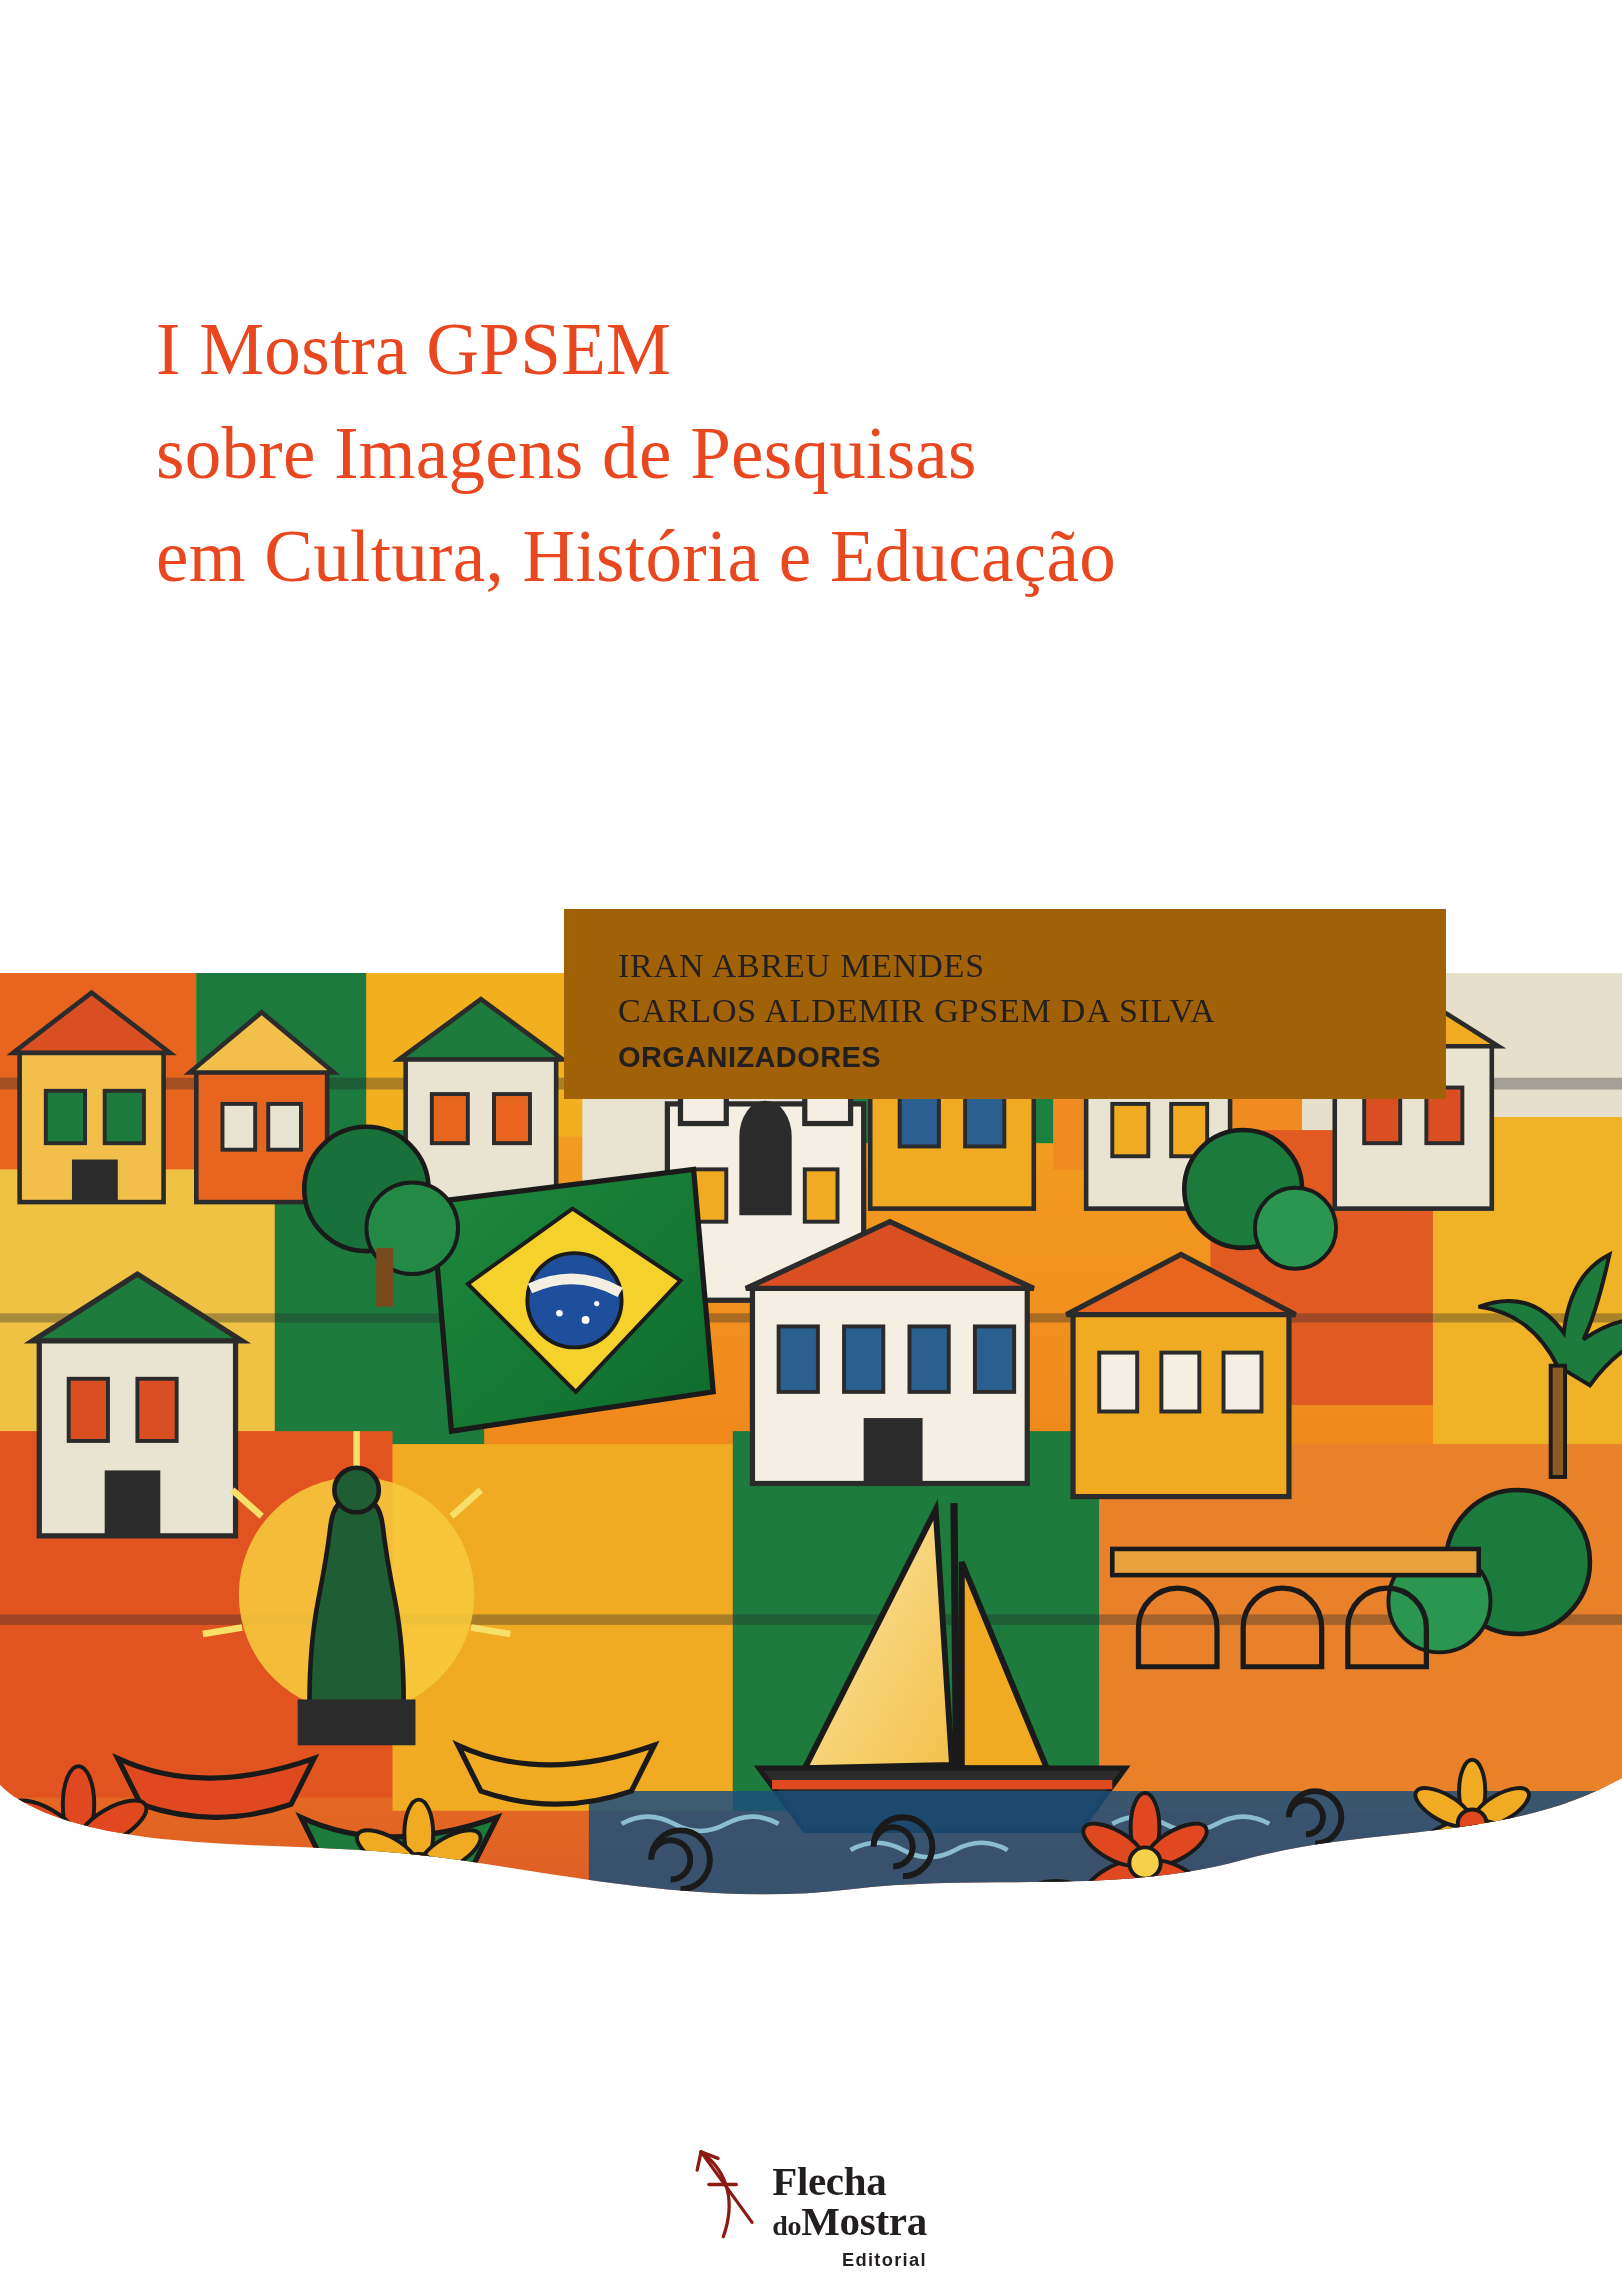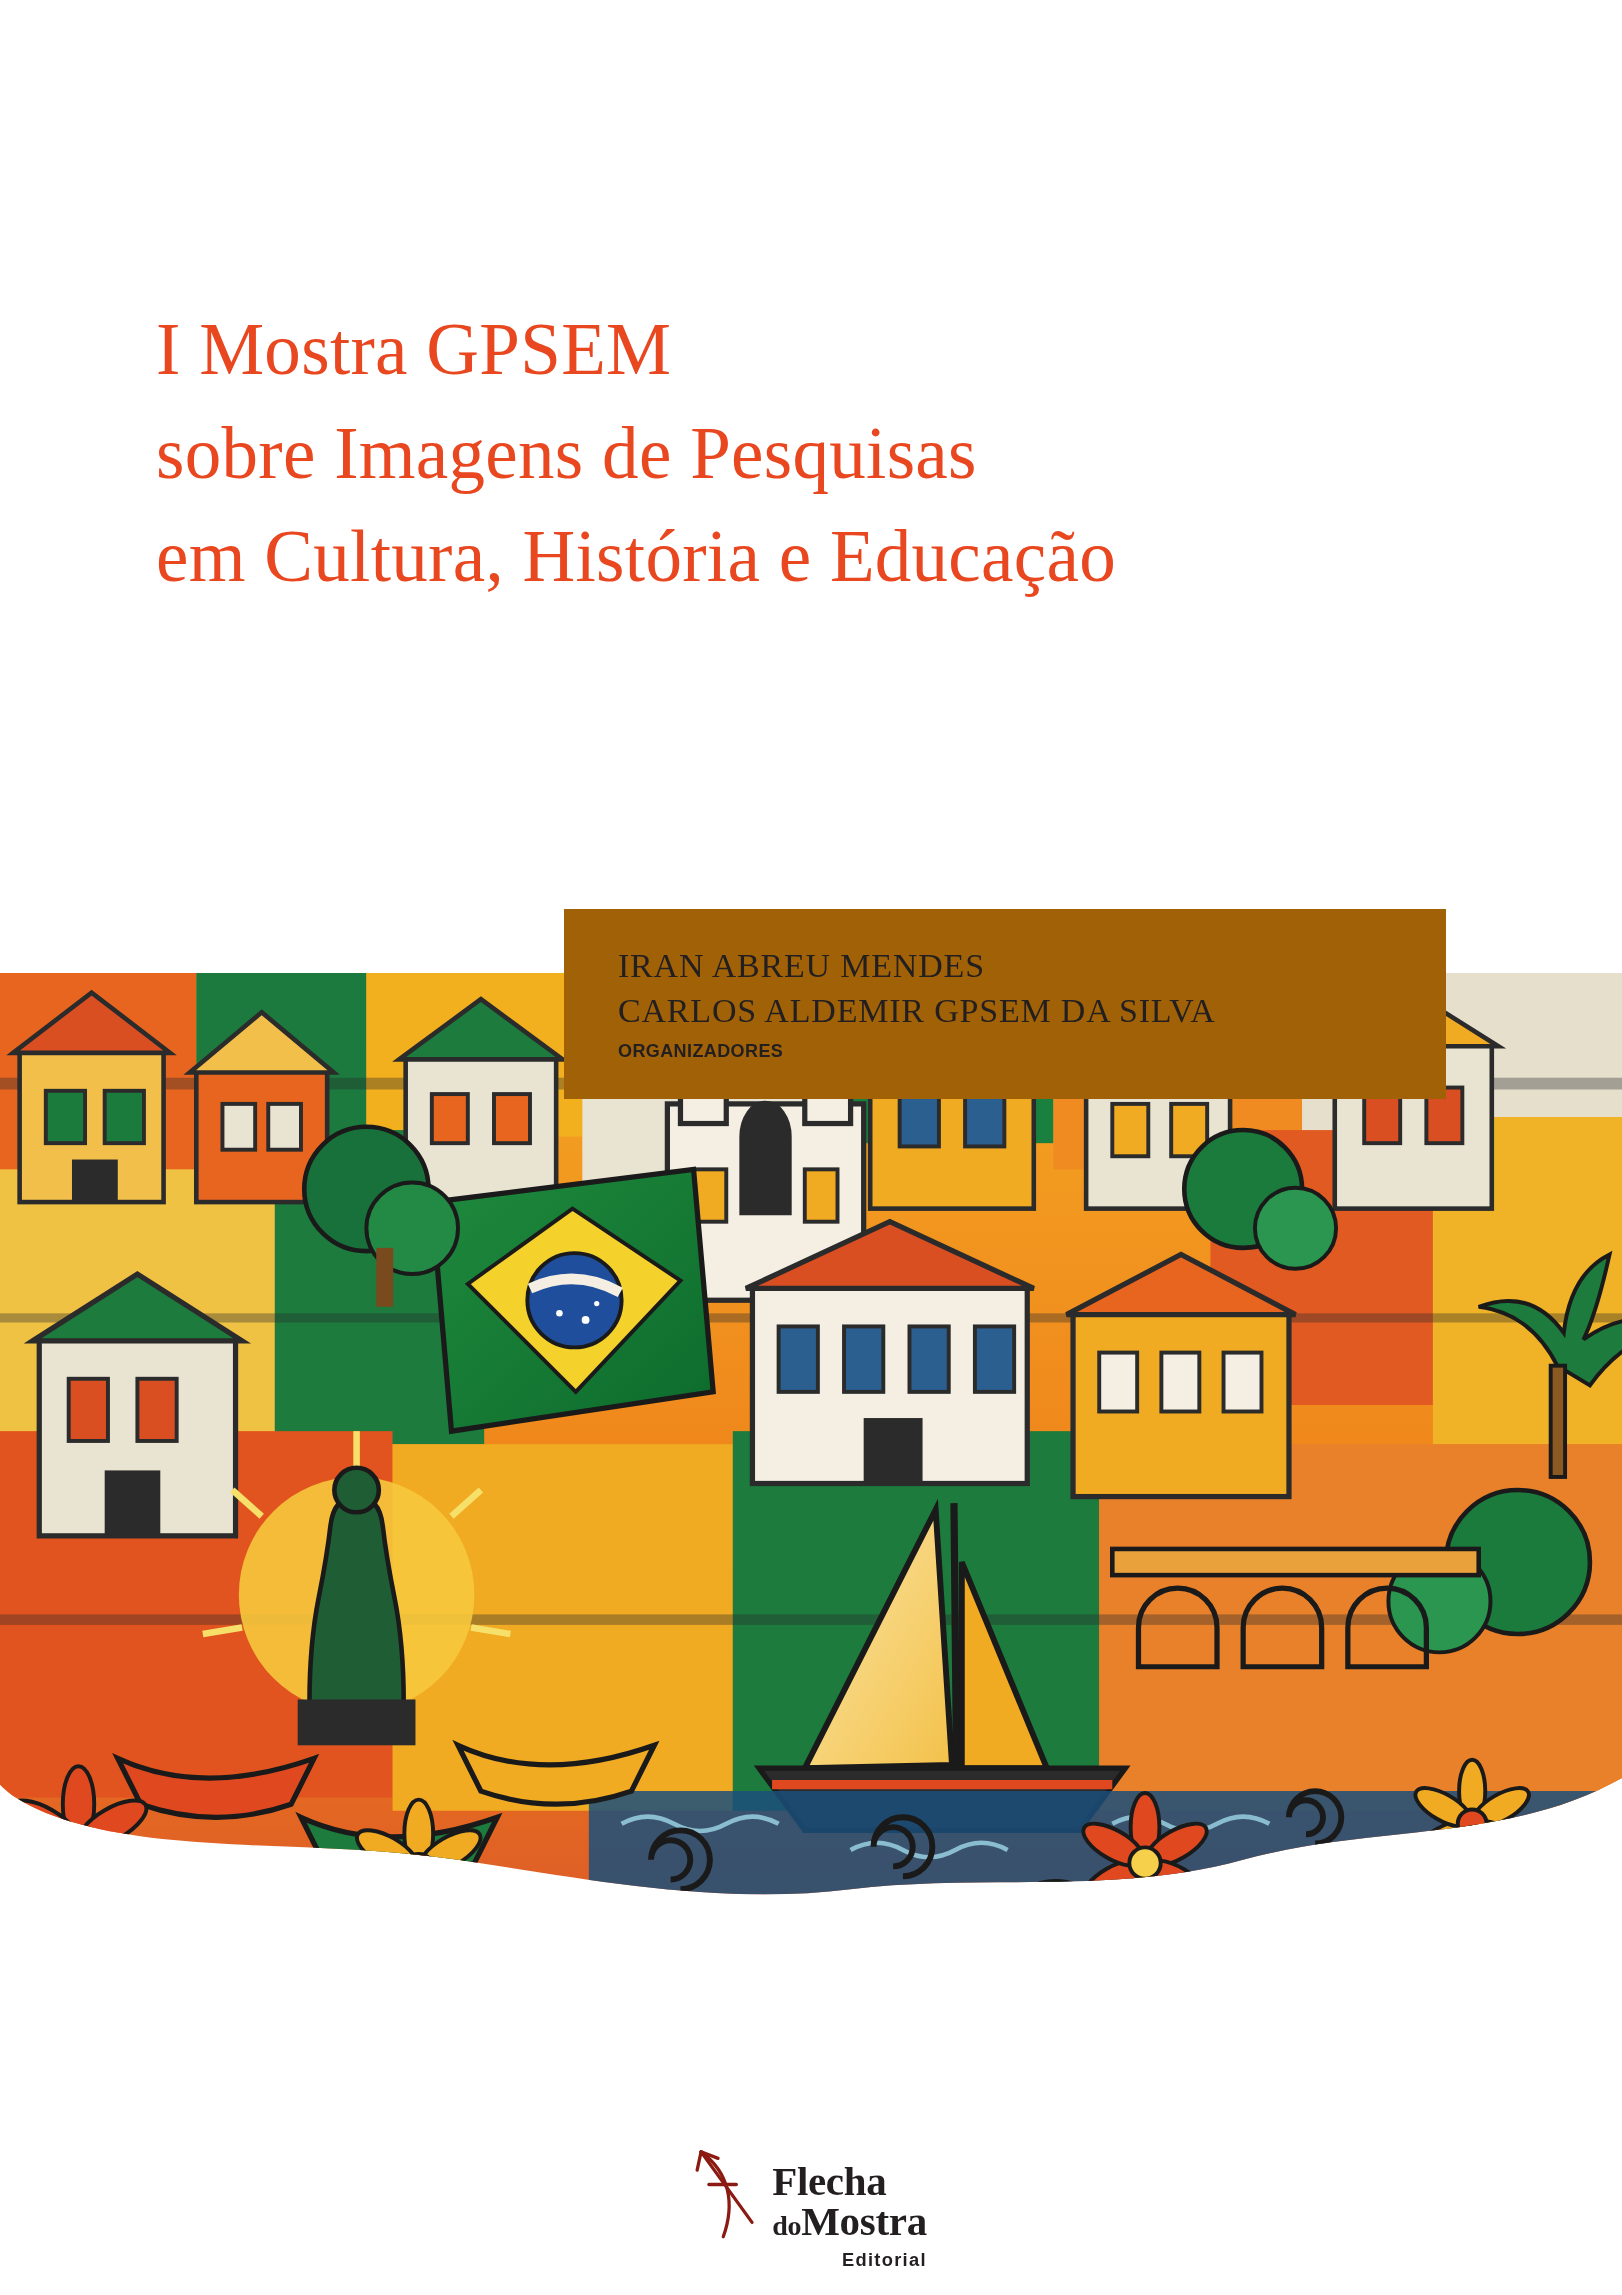--- a/index.html
+++ b/index.html
@@ -50,21 +50,21 @@
   .author-name {
     font-family: "Liberation Serif", serif;
     font-size: 34px;
     letter-spacing: 0.8px;
     color: #231f20;
     line-height: 1.33;
     white-space: nowrap;
   }
   .author-role {
     font-family: "Liberation Sans", sans-serif;
-    font-size: 18px;
+    font-size: 29px;
     font-weight: bold;
     letter-spacing: 0.4px;
     color: #231f20;
     margin-top: 7.9px;
   }
 
   
   .illus {
     position: absolute;
     left: 0;

